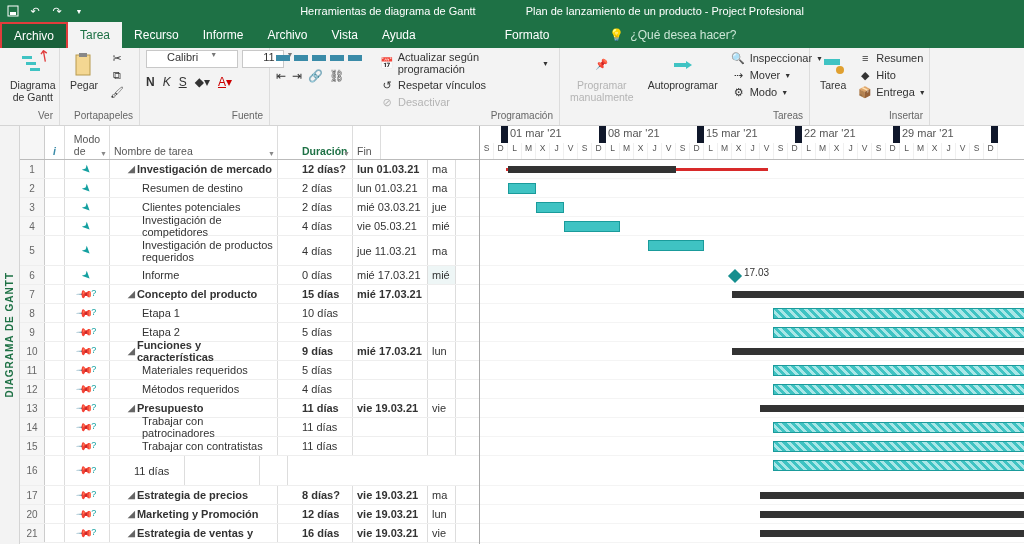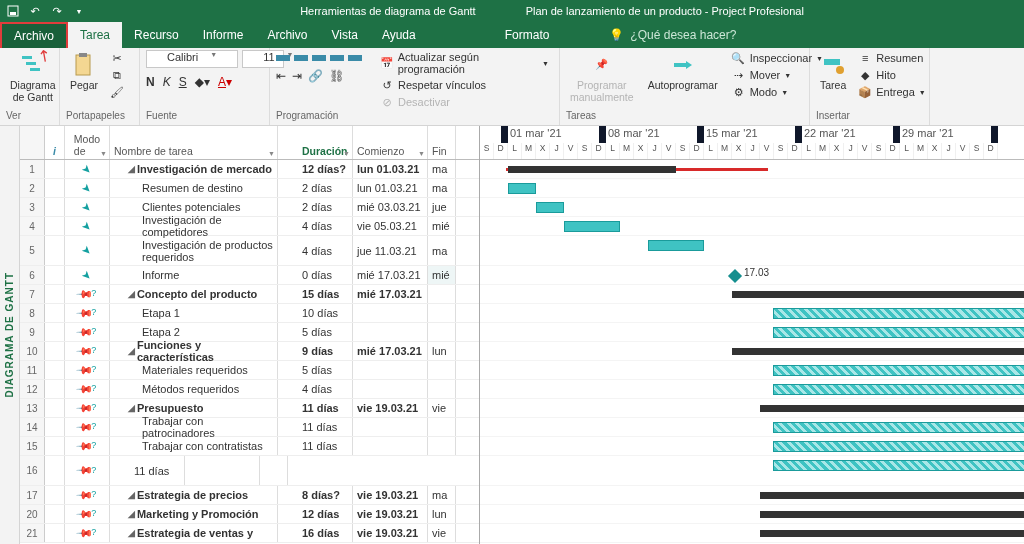--- a/index.html
+++ b/index.html
@@ -9,21 +9,21 @@
   .titlebar .qat-icon { width: 14px; height: 14px; display: inline-flex; align-items: center; justify-content: center; }
   .titlebar .center { flex: 1; display: flex; justify-content: center; gap: 50px; }
   .menubar { background: #1e7145; color: #fff; height: 26px; display: flex; align-items: stretch; padding-left: 0; }
   .menubar .tab { padding: 5px 12px; cursor: pointer; font-size: 12px; display: flex; align-items: center; }
   .menubar .tab.file { background: #18603a; border: 2px solid #e03c3c; border-bottom: none; position: relative; }
   .menubar .tab.active { background: #f3f3f3; color: #1e7145; font-weight: 400; }
   .menubar .tellme { display: flex; align-items: center; gap: 6px; color: #cbe6d6; padding-left: 8px; }
   .ribbon { background: #f3f3f3; border-bottom: 1px solid #d4d4d4; height: 78px; display: flex; }
   .rgroup { border-right: 1px solid #dcdcdc; padding: 2px 6px; display: flex; flex-direction: column; justify-content: space-between; }
   .rgroup .body { display: flex; gap: 4px; align-items: flex-start; flex: 1; }
-  .rgroup .label { text-align: left; font-size: 10px; color: #666; padding-bottom: 2px; }
+  .rgroup .label { text-align: right; font-size: 10px; color: #666; padding-bottom: 2px; }
   .bigbtn { display: flex; flex-direction: column; align-items: center; gap: 2px; padding: 2px 4px; cursor: pointer; font-size: 10.5px; line-height: 1.1; text-align: center; }
   .bigbtn .ico { width: 26px; height: 26px; display: flex; align-items: center; justify-content: center; }
   .smallstack { display: flex; flex-direction: column; gap: 1px; }
   .smallbtn { display: flex; align-items: center; gap: 4px; padding: 1px 4px; cursor: pointer; font-size: 11px; }
   .smallbtn .ico { width: 14px; height: 14px; display: inline-flex; align-items: center; justify-content: center; }
   .fontbox { display: flex; flex-direction: column; gap: 3px; }
   .fontrow { display: flex; gap: 4px; align-items: center; }
   .fsel { border: 1px solid #c8c8c8; background: #fff; height: 18px; padding: 0 20px; font-size: 11px; display: flex; align-items: flex-start; gap: 12px; }
   .fsel .dd { font-size: 7px; color: #777; }
   .main { display: flex; height: calc(544px - 22px - 26px - 78px); }
@@ -303,24 +303,20 @@
           <span class="dd">▼</span>
         </div>
       <div class="cell c-name">
           <span>Nombre de tarea</span>
           <span class="dd">▼</span>
         </div>
       <div class="cell c-dur dur">
           <span>Duración</span>
           <span class="dd">▼</span>
         </div>
-      <div class="cell c-start">
-          <span>Comienzo</span>
-          <span class="dd">▼</span>
-        </div>
       <div class="cell c-fin">
           <span>Fin</span>
         </div>
     </div>
     <div class="gbody" id="gbody">
         <div class="grow summary">
           <div class="rownum">1</div>
           <div class="cell c-info"></div>
           <div class="cell c-mode">
             <span class="pin">➤</span>

